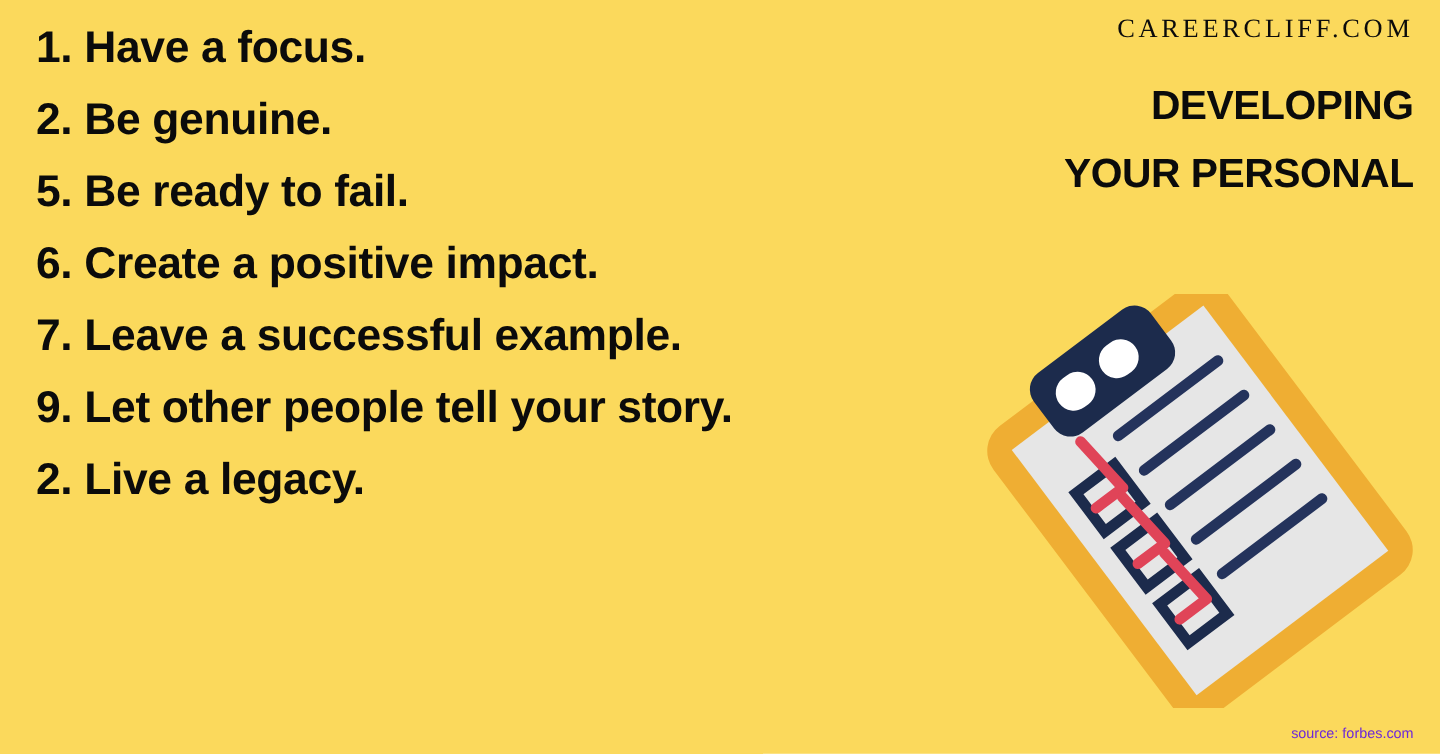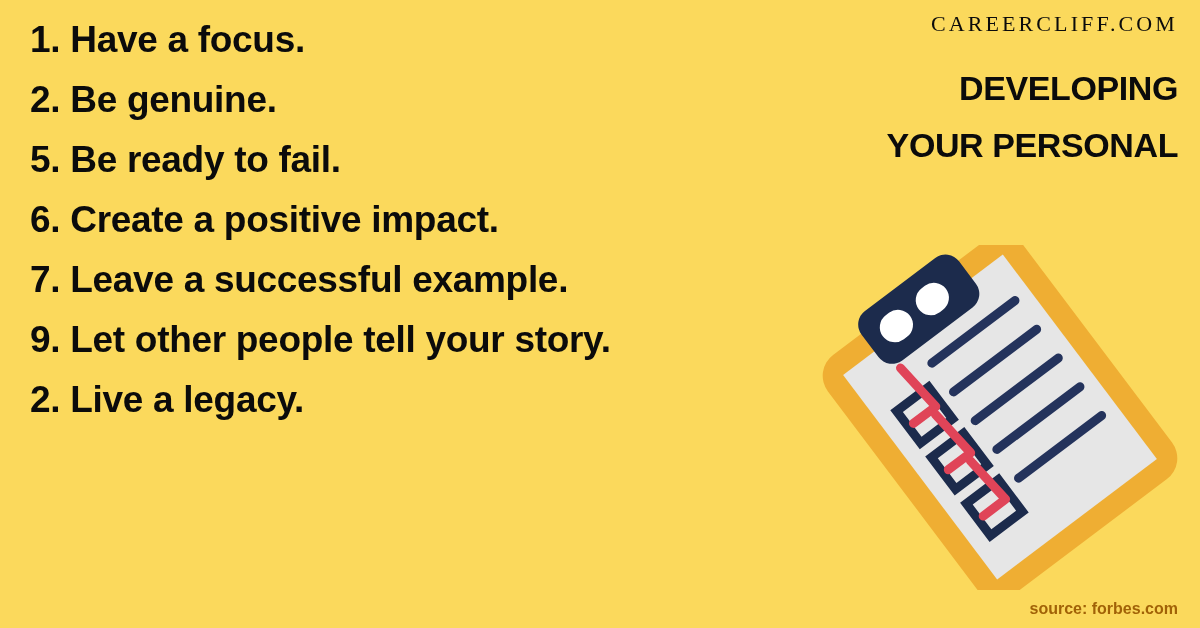--- a/index.html
+++ b/index.html
@@ -83,23 +83,23 @@
     display: block;
     white-space: nowrap;
   }
 
   
   #source-credit {
     position: absolute;
     right: 22px;
     bottom: 10px;
     font-family: "Liberation Sans", sans-serif;
-    font-weight: bold;
-    font-size: 16px;
-    color: #a16207;
+    font-weight: normal;
+    font-size: 12px;
+    color: #6d28d9;
     white-space: nowrap;
   }
 
   
   #clipboard-illustration {
     position: absolute;
     left: 800px;
     top: 245px;
     width: 400px;
     height: 345px;

